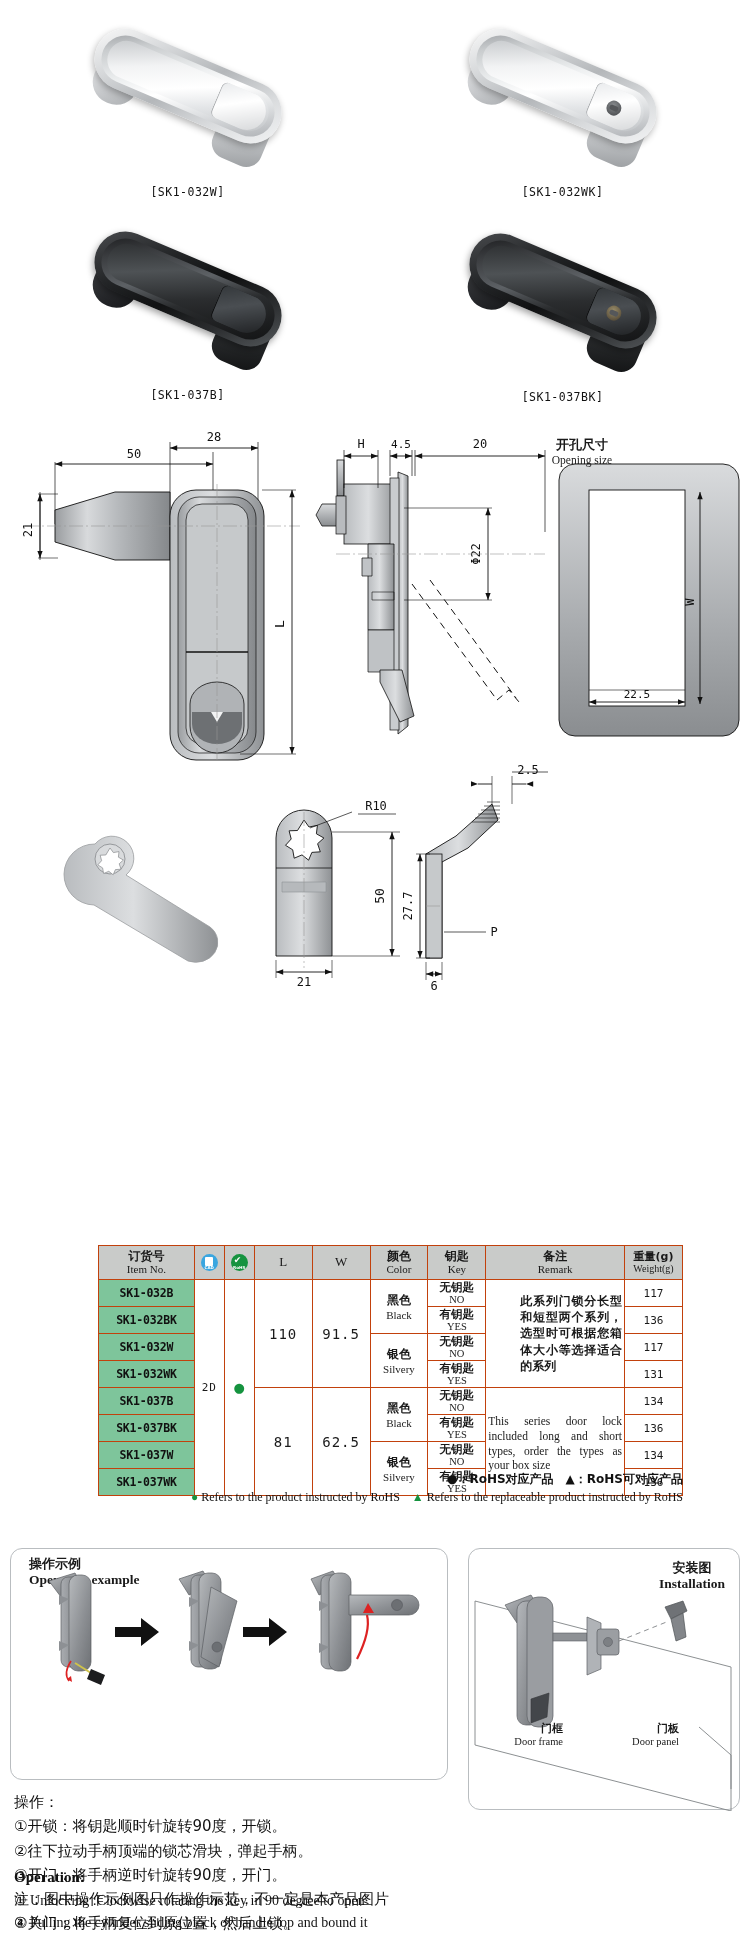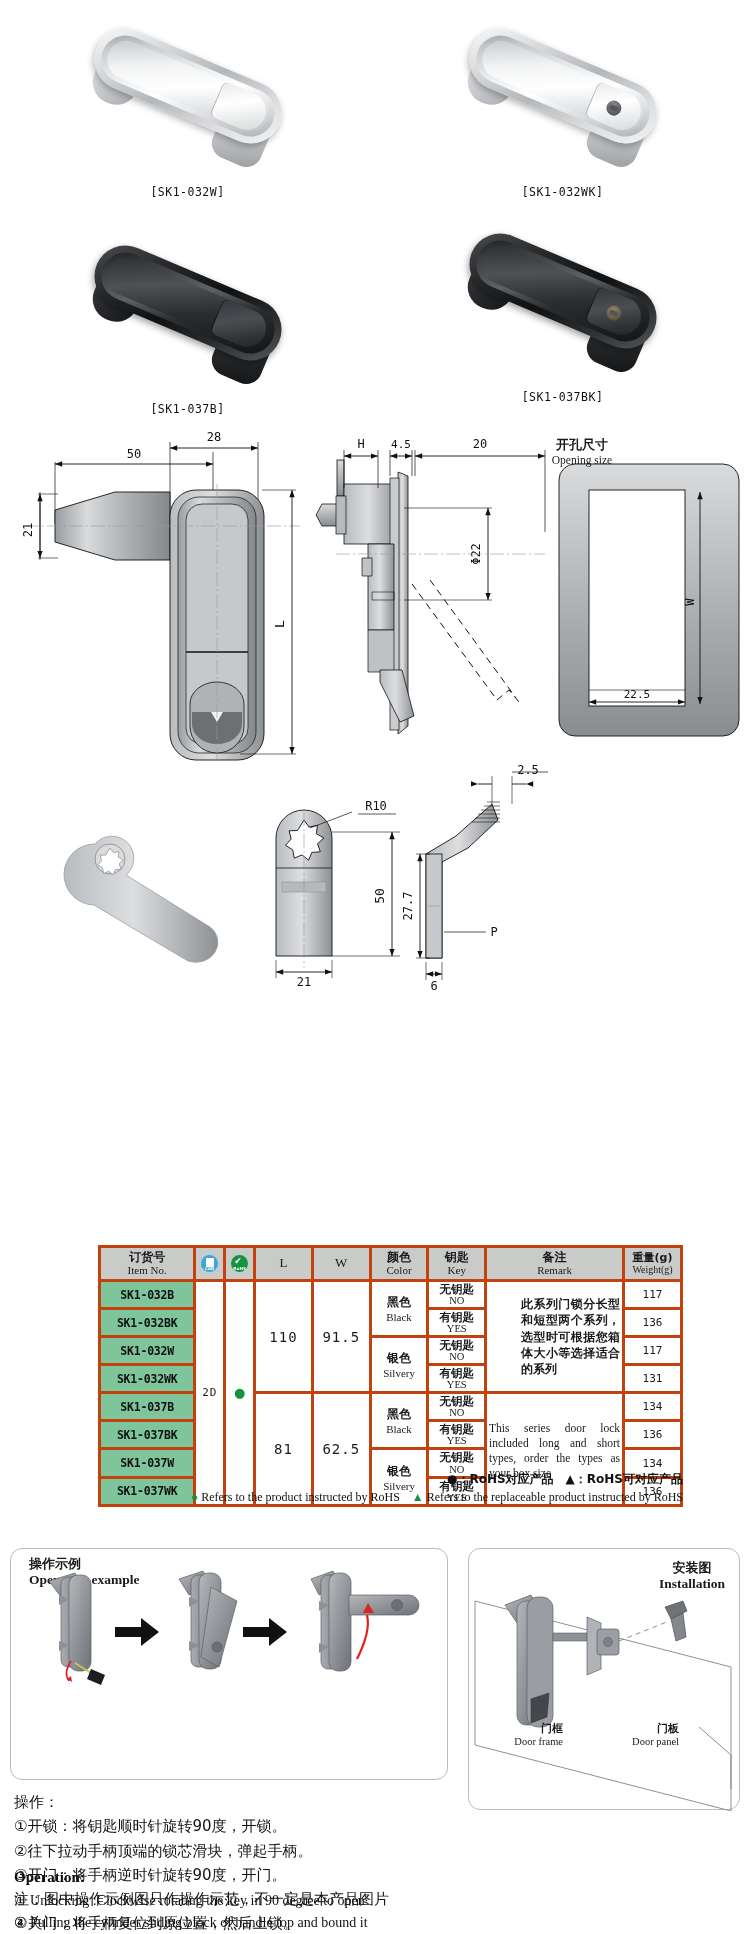--- a/index.html
+++ b/index.html
@@ -120,21 +120,21 @@
   .opening-title .en{ font-family:"Liberation Serif", serif; font-size:11.5px; display:block; }
 
   
   .spec-wrap{ position:absolute; left:98px; top:1245px; width:585px; }
   table.spec{
     border-collapse:collapse; width:585px;
     font-family:"DejaVu Sans", sans-serif;
     font-size:10px;
   }
   table.spec th, table.spec td{
-    border:3px solid #c2410c; text-align:center; vertical-align:middle;
+    border:1px solid #c2410c; text-align:center; vertical-align:middle;
     padding:1px 2px;
   }
   table.spec thead th{
     background:#c9cbc9; height:34px; font-weight:400;
   }
   th .cn{ display:block; font-family:"DejaVu Sans", sans-serif; font-size:12px; font-weight:700; line-height:1.05; }
   th .en{ display:block; font-family:"Liberation Serif", serif; font-size:11px; line-height:1.1; }
   .item-cell{
     background:#7ec59b;
     font-family:"DejaVu Sans Mono", monospace;
@@ -251,21 +251,21 @@
         <div class="bezel"></div>
         <div class="lever"></div>
         <div class="inner"></div>
         <div class="slider"></div>
         <div class="keyhole"></div>
       </div>
     </div>
     <div class="photo-caption">[SK1-032WK]</div>
   </div>
 
-  <div class="photo-cell" style="left:0;top:217px">
+  <div class="photo-cell" style="left:0;top:203px">
     <div class="stage">
       <div class="handle black">
         <div class="boss"></div>
         <div class="foot"></div>
         <div class="bezel"></div>
         <div class="lever"></div>
         <div class="inner"></div>
         <div class="slider"></div>
       </div>
     </div>

